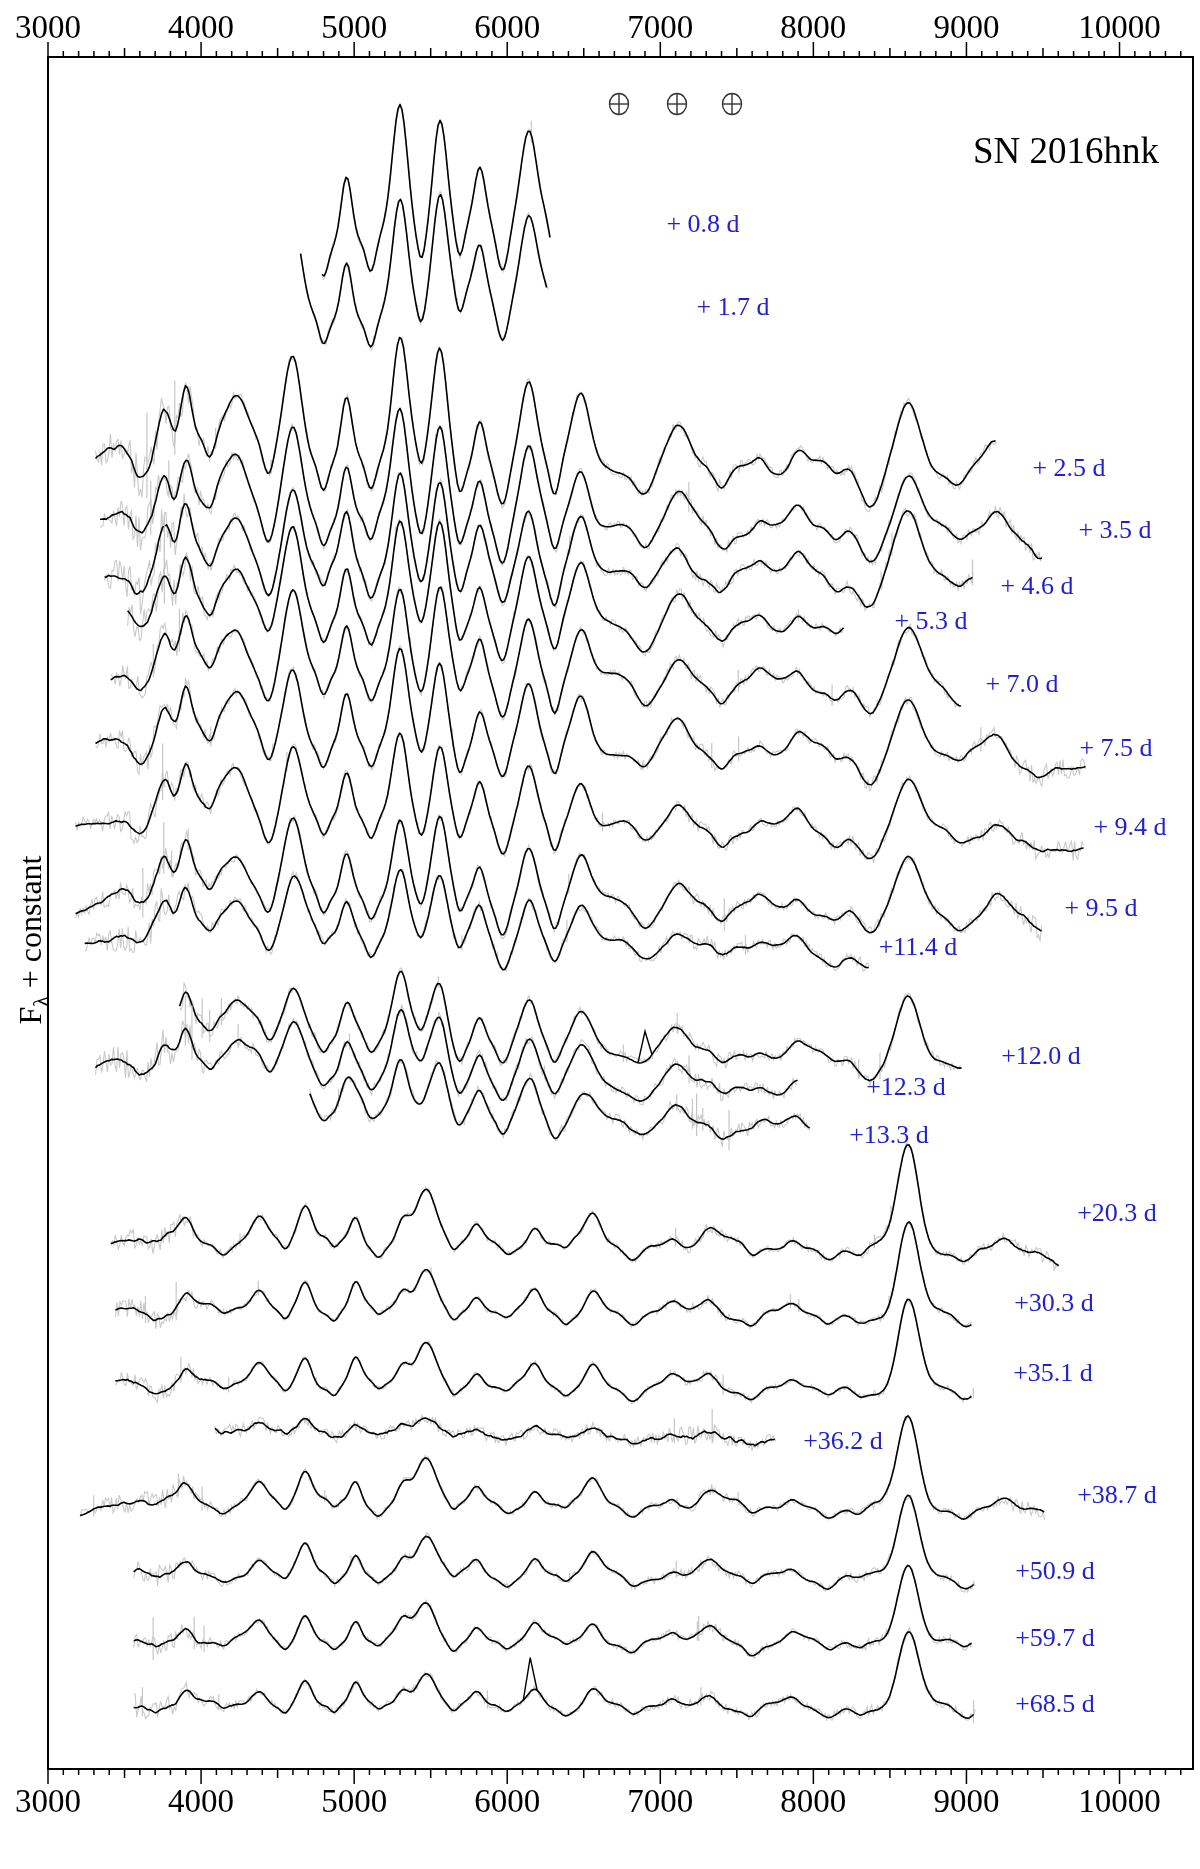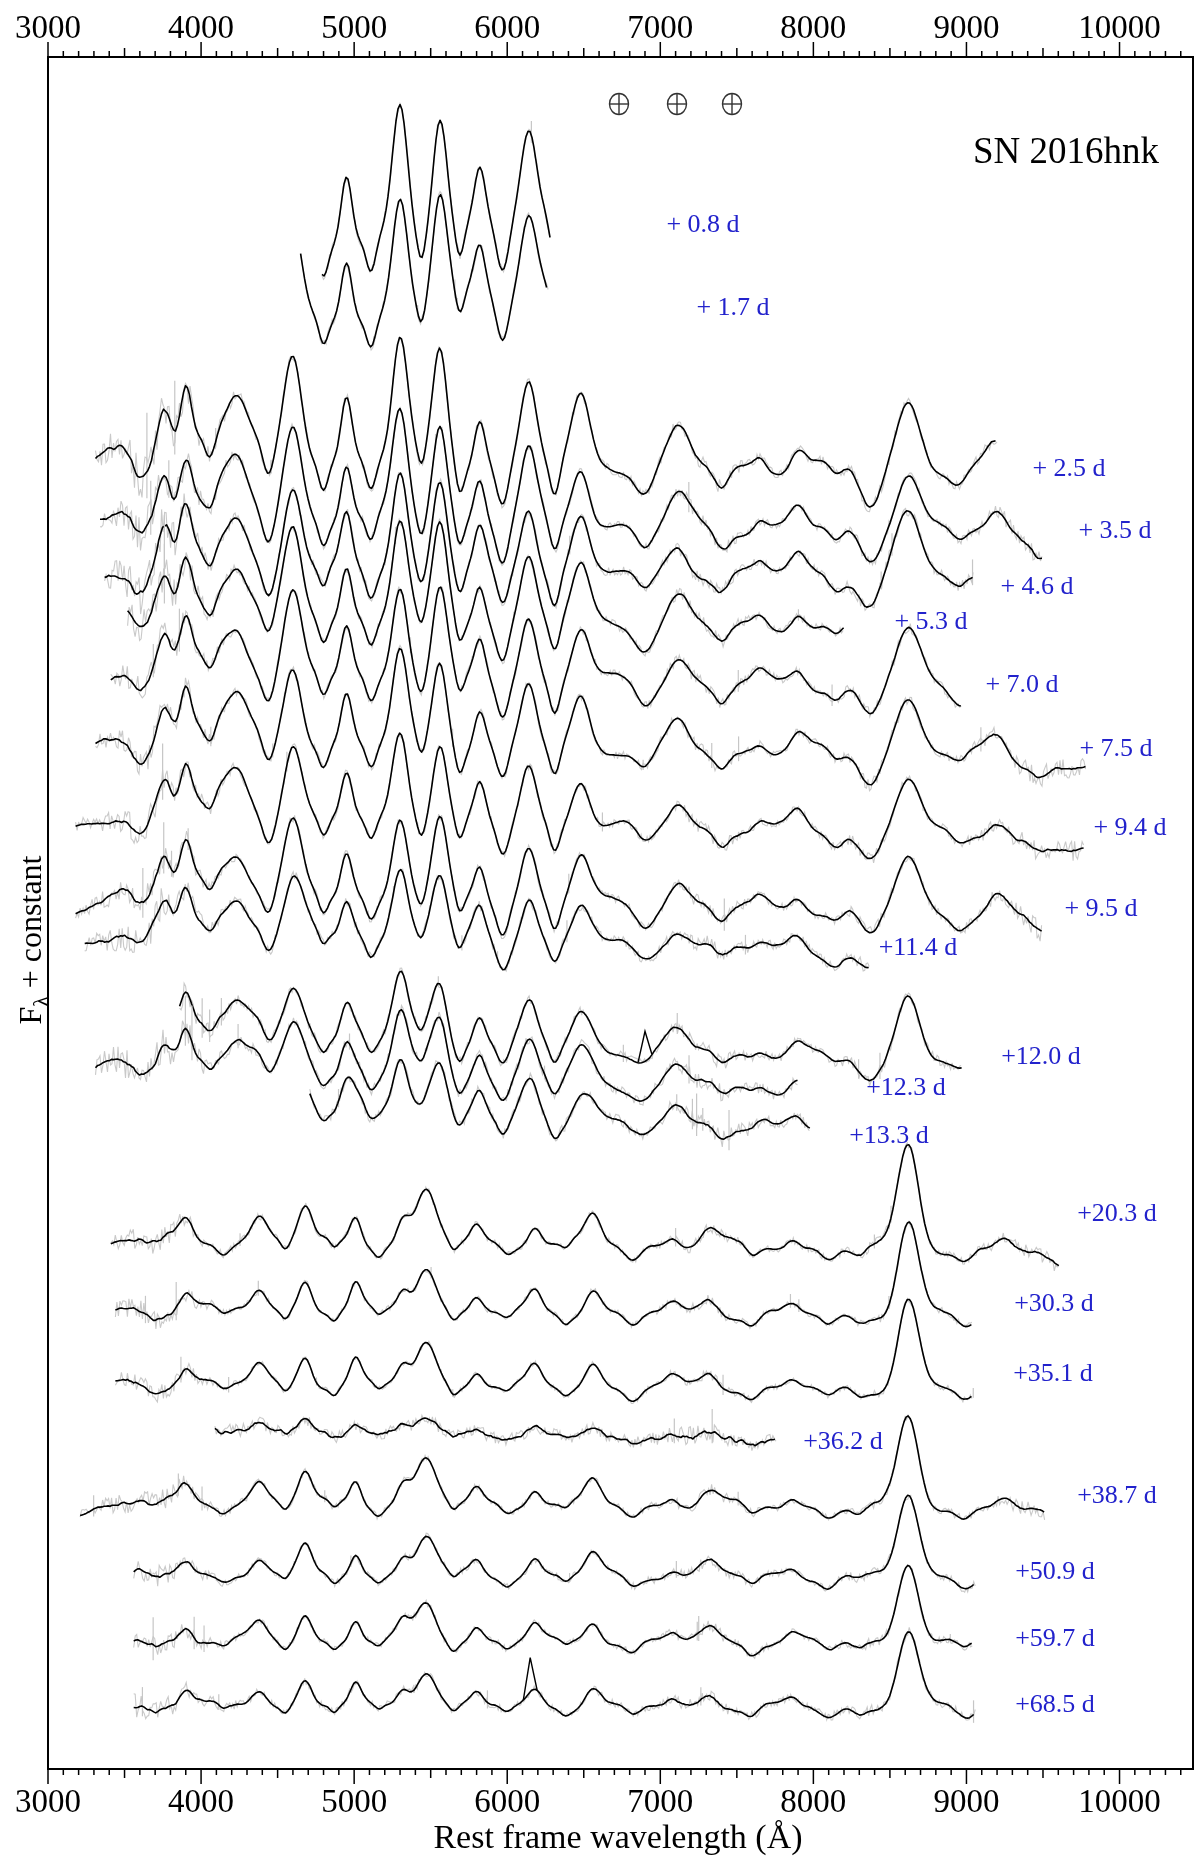--- a/index.html
+++ b/index.html
@@ -416,15 +416,14 @@
         <line x1="218.7932378466952" y1="1694.3198146457141" x2="218.7932378466952" y2="1709.9903449137182" stroke="#c6c6c6" stroke-width="1.2"></line>
         <line x1="973.5447859740829" y1="1700.3395924640665" x2="973.5447859740829" y2="1722.8308318000554" stroke="#c6c6c6" stroke-width="1.2"></line>
         <line x1="700.8632221365333" y1="1687.1278321829802" x2="700.8632221365333" y2="1705.4158796011068" stroke="#c6c6c6" stroke-width="1.2"></line>
         <line x1="413.8578844426199" y1="1684.8581339190775" x2="413.8578844426199" y2="1692.9731729480943" stroke="#c6c6c6" stroke-width="1.2"></line>
         <path d="M133.7 1707.5L135.7 1707.7L137.7 1707.5L139.7 1706.5L141.7 1705.9L143.7 1706.9L145.7 1708.4L147.7 1709.8L149.7 1709.5L151.7 1710.6L153.7 1711.9L155.7 1712.9L157.7 1711.6L159.7 1710.0L161.7 1709.0L163.7 1708.2L165.7 1708.4L167.7 1707.0L169.7 1706.1L171.7 1705.1L173.7 1704.9L175.7 1703.8L177.7 1700.3L179.7 1697.0L181.7 1694.3L183.7 1691.9L185.7 1690.5L187.7 1690.3L189.7 1691.5L191.7 1693.8L193.7 1696.5L195.7 1698.4L197.7 1699.1L199.7 1699.1L201.7 1700.1L203.7 1700.8L205.7 1701.2L207.7 1701.1L209.7 1700.7L211.7 1701.2L213.7 1701.4L215.7 1702.5L217.7 1703.8L219.7 1705.9L221.7 1707.5L223.7 1708.2L225.7 1707.7L227.7 1707.0L229.7 1705.9L231.7 1705.7L233.7 1704.9L235.7 1704.6L237.7 1704.1L239.7 1704.3L241.7 1704.2L243.7 1703.8L245.7 1703.0L247.7 1701.4L249.7 1699.3L251.7 1696.7L253.7 1694.9L255.7 1693.1L257.7 1692.1L259.7 1691.7L261.7 1692.6L263.7 1694.3L265.7 1696.9L267.7 1699.5L269.7 1702.0L271.7 1704.0L273.7 1705.6L275.7 1706.9L277.7 1708.0L279.7 1709.6L281.7 1711.5L283.7 1712.8L285.7 1712.9L287.7 1711.1L289.7 1708.3L291.7 1704.7L293.7 1701.1L295.7 1697.2L297.7 1692.8L299.7 1688.1L301.7 1683.7L303.7 1681.3L305.7 1680.8L307.7 1682.8L309.7 1685.8L311.7 1690.4L313.7 1695.1L315.7 1698.9L317.7 1701.7L319.7 1703.4L321.7 1705.0L323.7 1705.6L325.7 1706.2L327.7 1707.1L329.7 1709.2L331.7 1711.3L333.7 1712.4L335.7 1711.8L337.7 1709.6L339.7 1707.1L341.7 1704.9L343.7 1702.9L345.7 1700.3L347.7 1696.8L349.7 1692.2L351.7 1687.7L353.7 1683.5L355.7 1682.0L357.7 1683.1L359.7 1686.7L361.7 1690.9L363.7 1694.8L365.7 1697.7L367.7 1700.1L369.7 1701.9L371.7 1703.5L373.7 1705.3L375.7 1706.9L377.7 1708.5L379.7 1709.0L381.7 1708.1L383.7 1706.5L385.7 1705.2L387.7 1704.4L389.7 1703.8L391.7 1702.6L393.7 1700.9L395.7 1698.1L397.7 1695.2L399.7 1692.2L401.7 1690.2L403.7 1689.4L405.7 1689.9L407.7 1690.9L409.7 1691.9L411.7 1691.6L413.7 1690.4L415.7 1687.8L417.7 1684.2L419.7 1680.8L421.7 1677.5L423.7 1675.3L425.7 1673.8L427.7 1674.1L429.7 1675.6L431.7 1678.3L433.7 1681.9L435.7 1685.8L437.7 1690.1L439.7 1693.5L441.7 1697.1L443.7 1699.7L445.7 1702.4L447.7 1705.1L449.7 1707.7L451.7 1709.9L453.7 1710.6L455.7 1710.2L457.7 1708.4L459.7 1706.3L461.7 1704.1L463.7 1702.5L465.7 1700.9L467.7 1699.4L469.7 1697.2L471.7 1695.0L473.7 1692.7L475.7 1691.6L477.7 1691.7L479.7 1693.0L481.7 1695.5L483.7 1698.3L485.7 1700.8L487.7 1702.7L489.7 1703.9L491.7 1704.7L493.7 1704.9L495.7 1705.4L497.7 1706.4L499.7 1707.6L501.7 1709.1L503.7 1710.5L505.7 1711.2L507.7 1711.3L509.7 1710.3L511.7 1709.1L513.7 1707.1L515.7 1705.8L517.7 1704.4L519.7 1703.4L521.7 1701.5L523.7 1699.6L525.7 1697.5L527.7 1694.9L529.7 1692.5L531.7 1690.2L533.7 1689.5L535.7 1689.3L537.7 1690.9L539.7 1693.1L541.7 1696.3L543.7 1699.3L545.7 1702.0L547.7 1704.5L549.7 1706.1L551.7 1707.2L553.7 1708.2L555.7 1709.1L557.7 1710.7L559.7 1712.1L561.7 1714.0L563.7 1715.3L565.7 1716.0L567.7 1715.5L569.7 1714.4L571.7 1713.0L573.7 1711.8L575.7 1710.1L577.7 1708.5L579.7 1706.3L581.7 1703.8L583.7 1700.3L585.7 1696.8L587.7 1693.3L589.7 1690.9L591.7 1689.0L593.7 1688.7L595.7 1689.2L597.7 1690.8L599.7 1692.8L601.7 1695.2L603.7 1697.8L605.7 1700.2L607.7 1701.7L609.7 1702.3L611.7 1702.9L613.7 1703.4L615.7 1704.0L617.7 1704.4L619.7 1705.1L621.7 1706.1L623.7 1707.6L625.7 1709.2L627.7 1710.9L629.7 1712.4L631.7 1713.7L633.7 1714.1L635.7 1713.6L637.7 1712.5L639.7 1711.4L641.7 1710.0L643.7 1708.4L645.7 1707.1L647.7 1706.5L649.7 1706.0L651.7 1706.1L653.7 1705.9L655.7 1706.0L657.7 1705.4L659.7 1705.0L661.7 1704.7L663.7 1704.0L665.7 1702.3L667.7 1700.4L669.7 1699.5L671.7 1698.7L673.7 1699.3L675.7 1700.1L677.7 1701.9L679.7 1702.4L681.7 1703.5L683.7 1703.9L685.7 1704.8L687.7 1704.8L689.7 1705.2L691.7 1704.5L693.7 1704.1L695.7 1703.2L697.7 1702.5L699.7 1700.7L701.7 1698.6L703.7 1697.6L705.7 1696.2L707.7 1696.1L709.7 1695.5L711.7 1697.1L713.7 1698.0L715.7 1700.6L717.7 1701.8L719.7 1704.4L721.7 1706.0L723.7 1707.8L725.7 1708.7L727.7 1708.9L729.7 1709.3L731.7 1709.5L733.7 1710.6L735.7 1711.1L737.7 1711.6L739.7 1711.8L741.7 1712.4L743.7 1713.6L745.7 1714.7L747.7 1716.0L749.7 1716.5L751.7 1716.3L753.7 1715.0L755.7 1713.1L757.7 1710.9L759.7 1709.0L761.7 1707.1L763.7 1705.5L765.7 1704.1L767.7 1703.5L769.7 1703.2L771.7 1703.0L773.7 1702.7L775.7 1702.4L777.7 1702.3L779.7 1701.5L781.7 1700.7L783.7 1699.5L785.7 1698.7L787.7 1697.9L789.7 1697.1L791.7 1697.1L793.7 1697.5L795.7 1698.7L797.7 1700.5L799.7 1702.3L801.7 1704.3L803.7 1705.6L805.7 1706.2L807.7 1706.6L809.7 1707.3L811.7 1708.3L813.7 1709.7L815.7 1710.6L817.7 1712.0L819.7 1713.4L821.7 1714.7L823.7 1715.9L825.7 1716.8L827.7 1717.6L829.7 1717.5L831.7 1716.9L833.7 1715.9L835.7 1714.8L837.7 1713.4L839.7 1711.8L841.7 1710.4L843.7 1709.4L845.7 1709.0L847.7 1709.0L849.7 1709.6L851.7 1710.8L853.7 1711.8L855.7 1713.3L857.7 1714.1L859.7 1715.1L861.7 1714.7L863.7 1714.3L865.7 1712.9L867.7 1712.0L869.7 1711.4L871.7 1710.9L873.7 1710.8L875.7 1710.1L877.7 1709.7L879.7 1708.5L881.7 1707.3L883.7 1705.5L885.7 1703.6L887.7 1700.2L889.7 1696.0L891.7 1689.3L893.7 1682.5L895.7 1674.1L897.7 1665.2L899.7 1656.0L901.7 1647.2L903.7 1640.2L905.7 1634.9L907.7 1632.0L909.7 1632.1L911.7 1634.5L913.7 1639.8L915.7 1647.0L917.7 1655.3L919.7 1663.9L921.7 1671.6L923.7 1679.1L925.7 1685.1L927.7 1690.2L929.7 1693.9L931.7 1697.0L933.7 1699.5L935.7 1701.0L937.7 1702.0L939.7 1702.5L941.7 1703.1L943.7 1703.4L945.7 1704.0L947.7 1704.8L949.7 1705.8L951.7 1707.5L953.7 1709.5L955.7 1711.3L957.7 1712.8L959.7 1714.2L961.7 1716.0L963.7 1717.0L965.7 1718.0L967.7 1718.1L969.7 1717.7L971.7 1716.1L973.7 1714.5" fill="none" stroke="#000000" stroke-width="1.6" stroke-linejoin="round"></path>
         <path d="M523.3 1700.2L530.2 1657.6L537.1 1690.0" fill="none" stroke="#000000" stroke-width="1.4"></path>
         <text x="1055" y="1712" text-anchor="middle" fill="#2222cc" style="font:26px &quot;Liberation Serif&quot;,&quot;DejaVu Serif&quot;,serif">+68.5 d</text>
       </g>
     </svg>
   <div class="overlay-text" id="figure-title">SN 2016hnk</div>
-  <div class="overlay-text" id="x-axis-label">Rest frame wavelength (Å)</div>
   <div class="overlay-text" id="y-axis-label"><span>F</span><span class="sub-glyph">λ</span><span> + constant</span></div>
 </div>
 
 </body></html>

